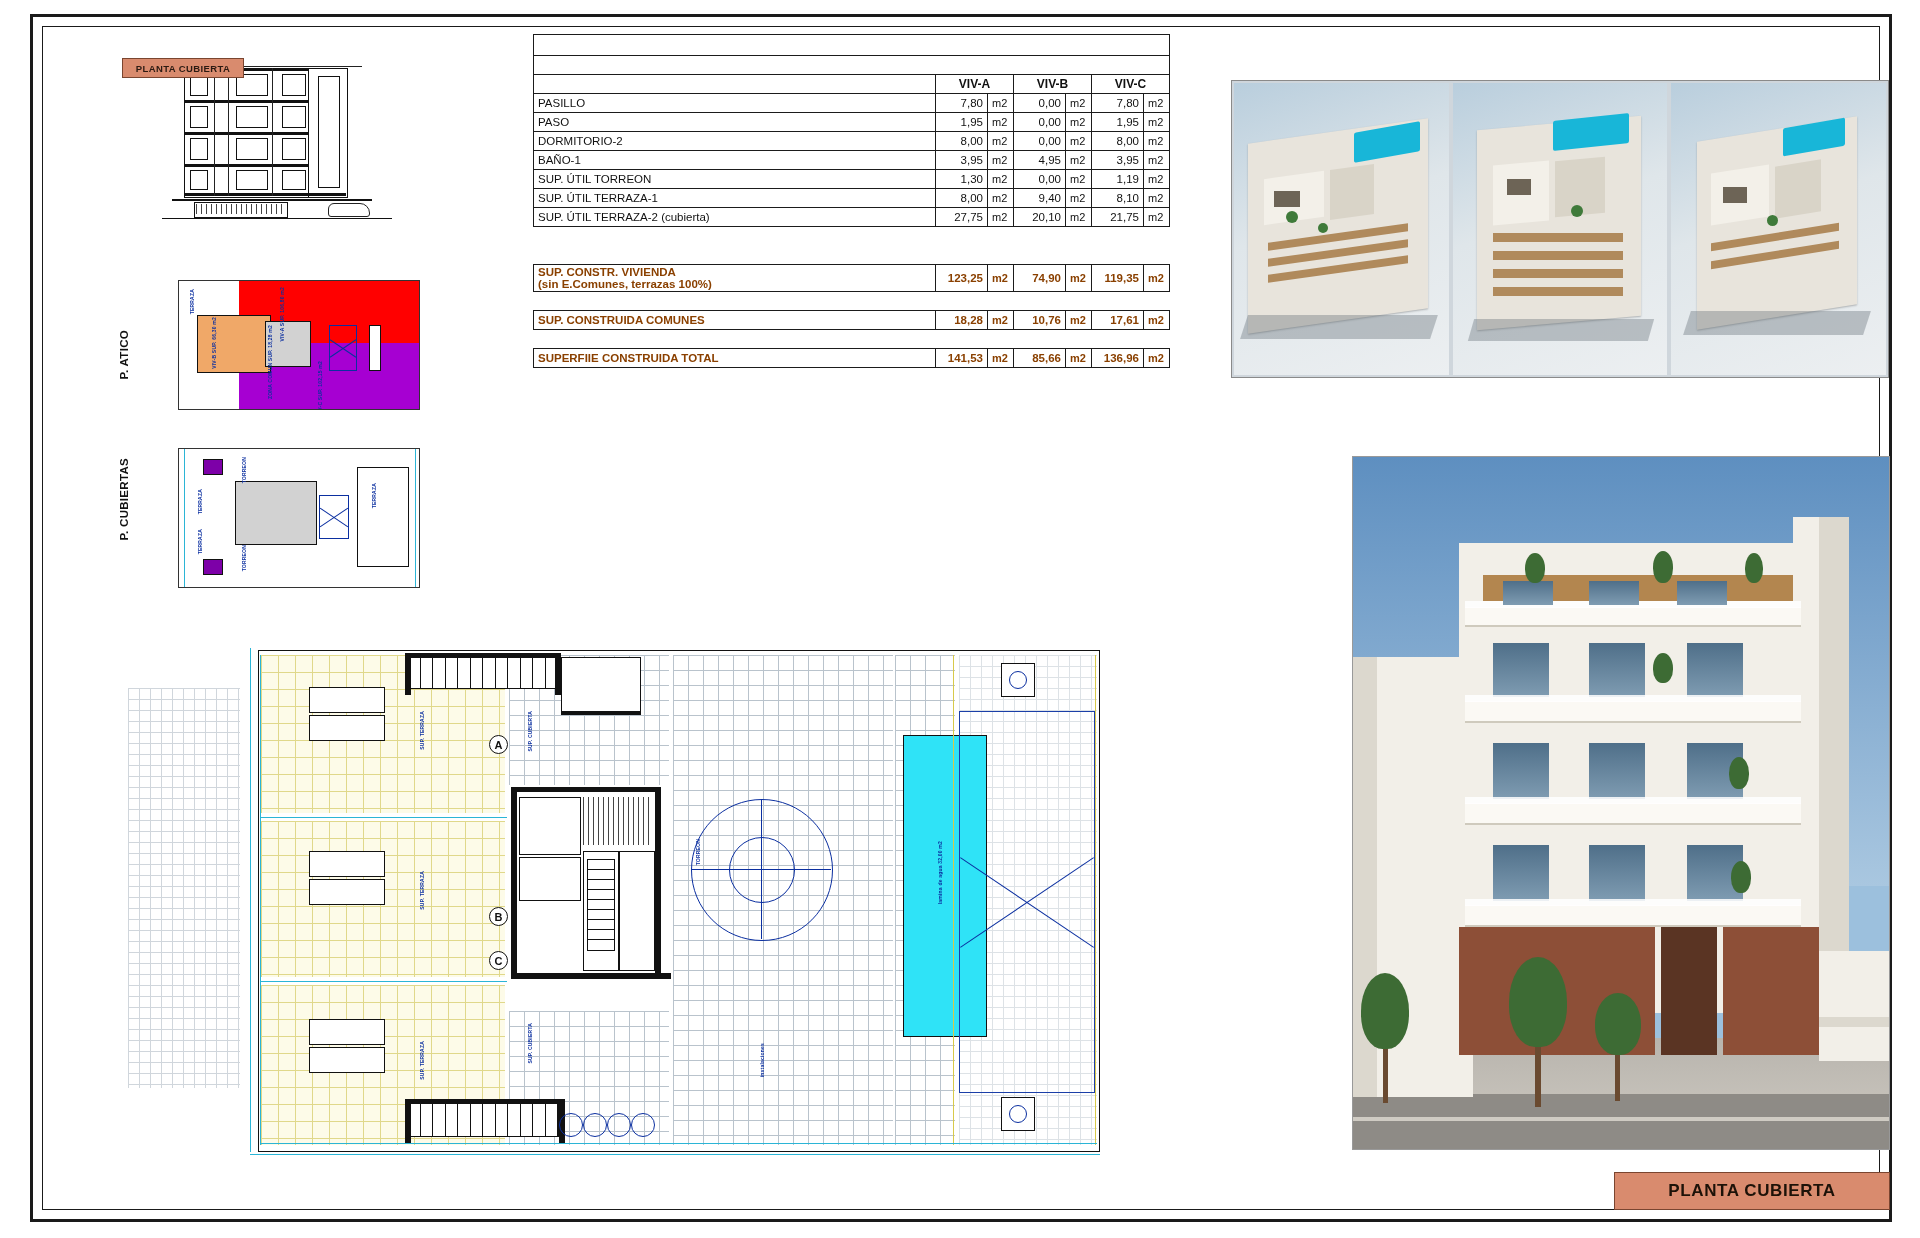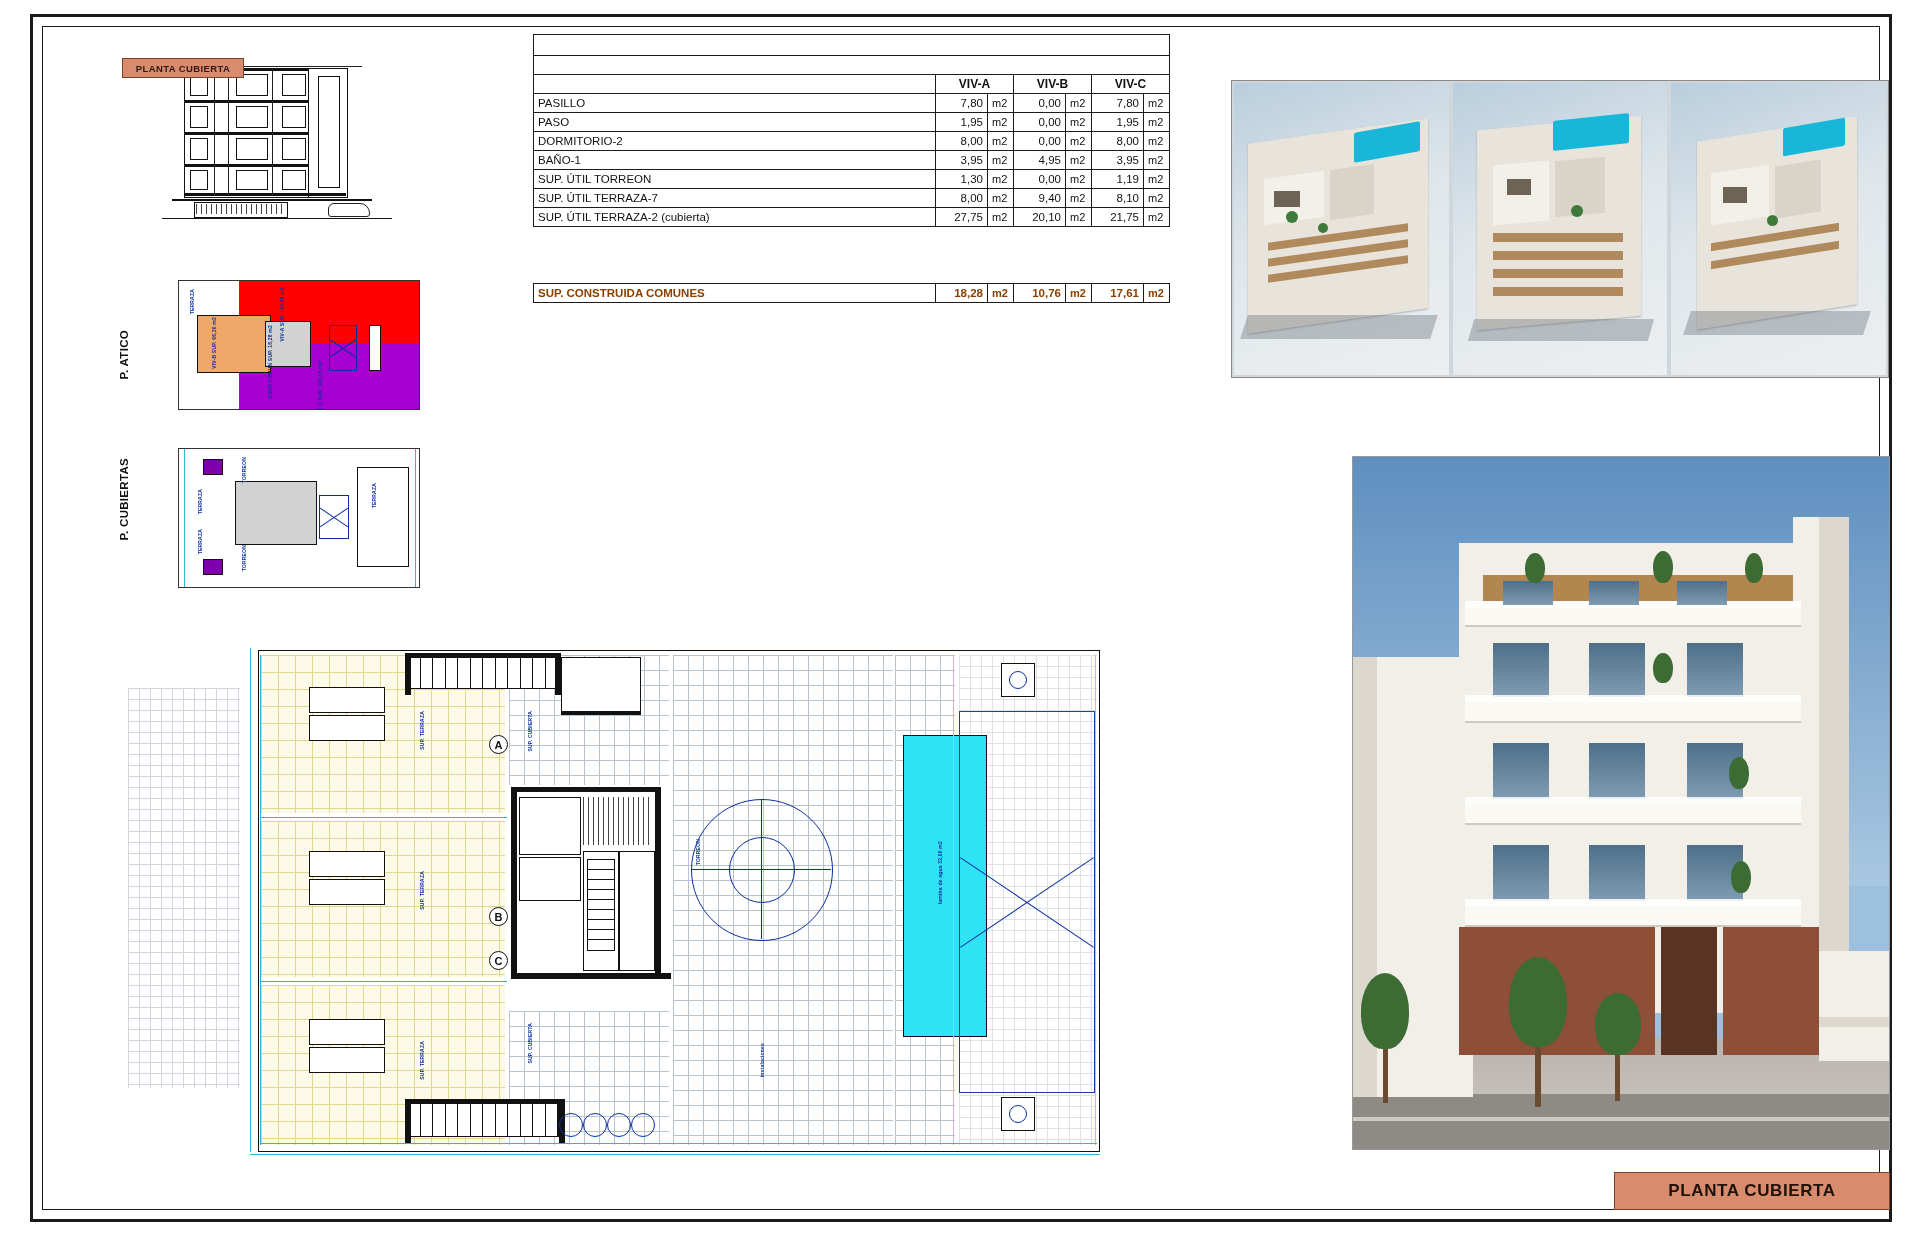--- a/index.html
+++ b/index.html
@@ -490,21 +490,21 @@
         <tr>
           <td class="lbl">SUP. ÚTIL TORREON</td>
           <td class="val">1,30</td>
           <td class="unit">m2</td>
           <td class="val">0,00</td>
           <td class="unit">m2</td>
           <td class="val">1,19</td>
           <td class="unit">m2</td>
         </tr>
         <tr>
-          <td class="lbl">SUP. ÚTIL TERRAZA-7</td>
+          <td class="lbl">SUP. ÚTIL TERRAZA-1</td>
           <td class="val">8,00</td>
           <td class="unit">m2</td>
           <td class="val">9,40</td>
           <td class="unit">m2</td>
           <td class="val">8,10</td>
           <td class="unit">m2</td>
         </tr>
         <tr>
           <td class="lbl">SUP. ÚTIL TERRAZA-2 (cubierta)</td>
           <td class="val">27,75</td>
@@ -517,39 +517,60 @@
 
         <tr class="spacer">
             <td class="nb" colspan="7"></td>
           </tr>
 
 
         <tr class="spacer">
             <td class="nb" colspan="7"></td>
           </tr>
 
+        <tr class="sumrow tallrow">
+          <td class="lbl two-line">
+            <div>SUP. CONSTR. VIVIENDA</div>
+            <div>(sin E.Comunes, terrazas 100%)</div>
+          </td>
+          <td class="val">123,25</td>
+          <td class="unit">m2</td>
+          <td class="val">74,90</td>
+          <td class="unit">m2</td>
+          <td class="val">119,35</td>
+          <td class="unit">m2</td>
+        </tr>
 
         <tr class="spacer">
             <td class="nb" colspan="7"></td>
           </tr>
 
         <tr class="sumrow">
           <td class="lbl">SUP. CONSTRUIDA COMUNES</td>
           <td class="val">18,28</td>
           <td class="unit">m2</td>
           <td class="val">10,76</td>
           <td class="unit">m2</td>
           <td class="val">17,61</td>
           <td class="unit">m2</td>
         </tr>
 
         <tr class="spacer">
             <td class="nb" colspan="7"></td>
           </tr>
 
+        <tr class="sumrow">
+          <td class="lbl">SUPERFIIE CONSTRUIDA TOTAL</td>
+          <td class="val">141,53</td>
+          <td class="unit">m2</td>
+          <td class="val">85,66</td>
+          <td class="unit">m2</td>
+          <td class="val">136,96</td>
+          <td class="unit">m2</td>
+        </tr>
       </tbody>
     </table>
   </div>
 
   <div class="render-strip">
 
     <div class="render-cell">
       <div class="r-sky"></div>
       <div class="r-slab" style="left:14px; top:48px; width:180px; height:190px; transform:skewY(-8deg);"></div>
       <div class="r-pool" style="left:120px; top:44px; width:66px; height:30px; transform:skewY(-10deg);"></div>

